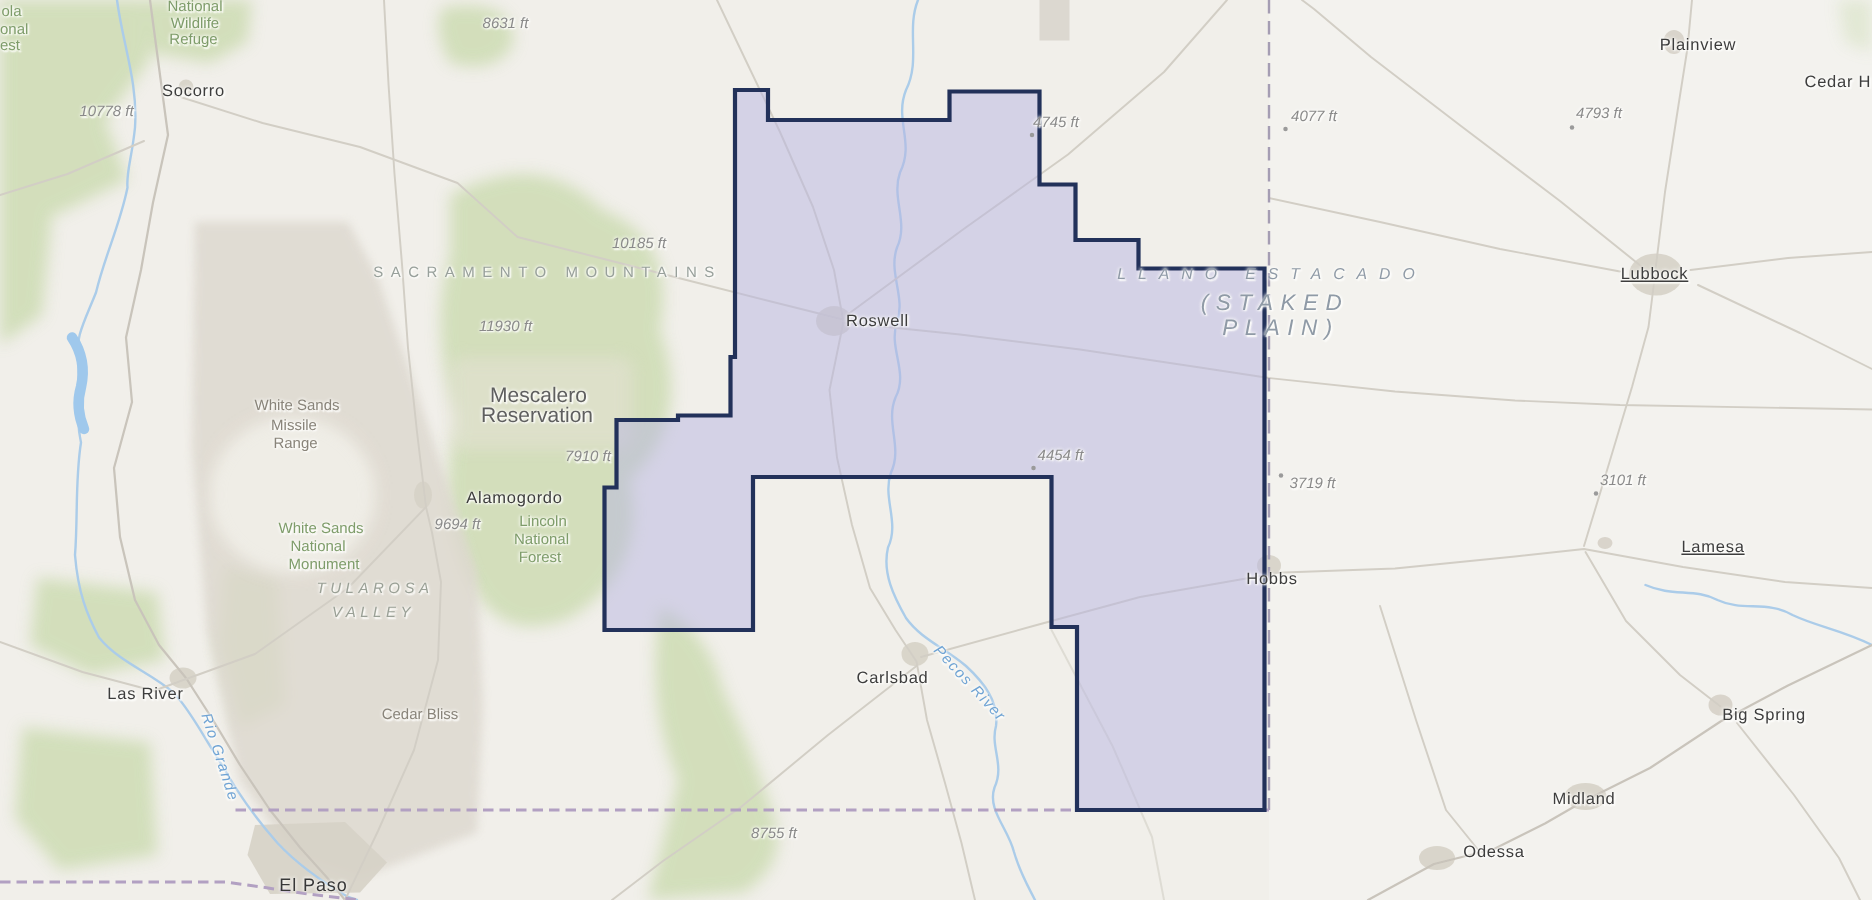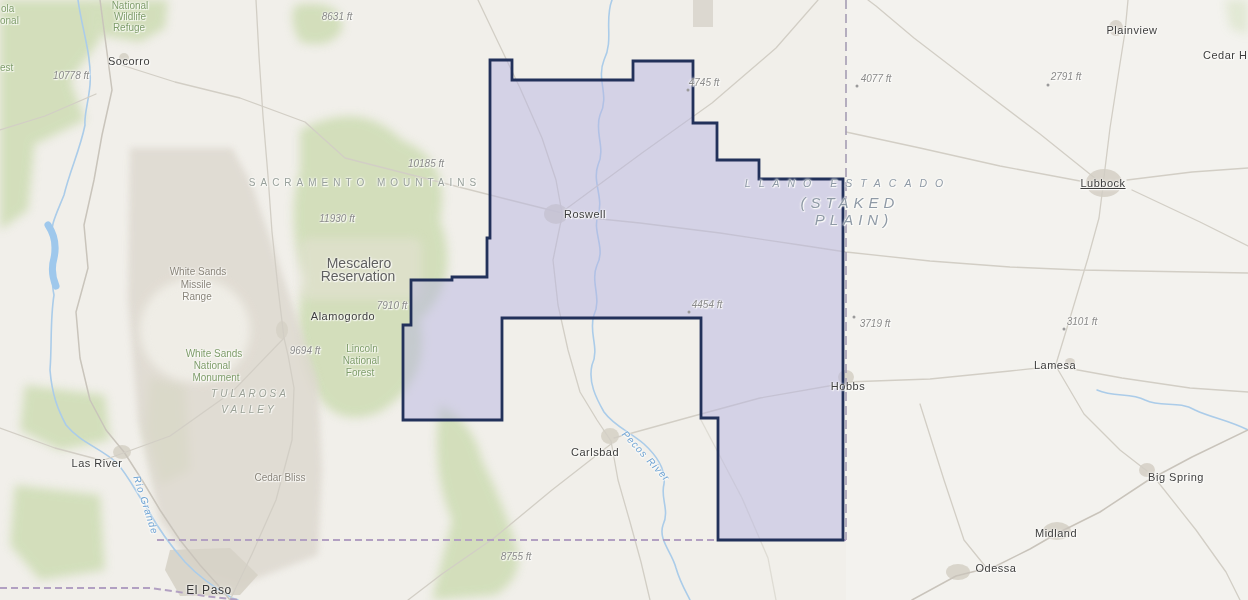--- a/index.html
+++ b/index.html
@@ -118,41 +118,41 @@
       <path d="M0,588 L150,588 L172,591 L205,596 L240,600" stroke="#b2a0c2" stroke-width="2" stroke-dasharray="7 4"></path>
     </g>
 
     <path d="M490,60 L512,60 L512,80 L633,80 L633,61 L693,61 L693,123 L717,123 L717,160 L759,160 L759,179 L843,179 L843,540 L718,540 L718,418 L701,418 L701,318 L502,318 L502,420 L403,420 L403,325 L411,325 L411,280 L452,280 L452,277 L487,277 L487,238 L490,238 Z" fill="#b7b5e2" fill-opacity="0.5" stroke="#22315a" stroke-width="2.8" stroke-linejoin="miter"></path>
   </svg>
 
   <div class="lbl city" style="left:129px;top:61px;">Socorro</div>
   <div class="lbl city" style="left:585px;top:214px;">Roswell</div>
   <div class="lbl city" style="left:595px;top:452px;">Carlsbad</div>
   <div class="lbl city" style="left:848px;top:386px;">Hobbs</div>
-  <div class="lbl city" style="left:319px;top:316px;padding-left:48px;">Alamogordo</div>
+  <div class="lbl city" style="left:319px;top:332px;padding-left:48px;">Alamogordo</div>
   <div class="lbl city" style="left:97px;top:463px;">Las River</div>
   <div class="lbl city-big" style="position:absolute;transform:translate(-50%,-50%);left:209px;top:590px;text-shadow:0 0 3px #fdfdfb,0 0 2px #fdfdfb;">El Paso</div>
   <div class="lbl city" style="left:1103px;top:183px;text-decoration:underline;">Lubbock</div>
   <div class="lbl city" style="left:1132px;top:30px;">Plainview</div>
-  <div class="lbl city" style="left:1055px;top:365px;">Lamesa</div>
+  <div class="lbl city" style="left:1142px;top:365px;text-decoration:underline;">Lamesa</div>
   <div class="lbl city" style="left:1176px;top:477px;">Big Spring</div>
   <div class="lbl city" style="left:1056px;top:533px;">Midland</div>
   <div class="lbl city" style="left:996px;top:568px;">Odessa</div>
   <div class="lbl city left-anchor" style="left:1203px;top:55px;">Cedar H</div>
 
   <div class="lbl elev" style="left:71px;top:75px;">10778 ft</div>
   <div class="lbl elev" style="left:337px;top:16px;">8631 ft</div>
   <div class="lbl elev" style="left:426px;top:163px;">10185 ft</div>
   <div class="lbl elev" style="left:337px;top:218px;">11930 ft</div>
   <div class="lbl elev" style="left:392px;top:305px;">7910 ft</div>
   <div class="lbl elev" style="left:305px;top:350px;">9694 ft</div>
   <div class="lbl elev" style="left:704px;top:82px;">4745 ft</div>
   <div class="lbl elev" style="left:707px;top:304px;">4454 ft</div>
   <div class="lbl elev" style="left:876px;top:78px;">4077 ft</div>
-  <div class="lbl elev" style="left:1066px;top:76px;">2791 ft</div>
+  <div class="lbl elev" style="left:1066px;top:76px;">4793 ft</div>
   <div class="lbl elev" style="left:875px;top:323px;">3719 ft</div>
   <div class="lbl elev" style="left:1082px;top:321px;">3101 ft</div>
   <div class="lbl elev" style="left:516px;top:556px;">8755 ft</div>
 
   <div class="edot" style="left:688px;top:90px;"></div>
   <div class="edot" style="left:689px;top:312px;"></div>
   <div class="edot" style="left:857px;top:86px;"></div>
   <div class="edot" style="left:1048px;top:85px;"></div>
   <div class="edot" style="left:854px;top:317px;"></div>
   <div class="edot" style="left:1064px;top:329px;"></div>
@@ -174,18 +174,18 @@
   <div class="lbl forest" style="left:212px;top:365px;">National</div>
   <div class="lbl forest" style="left:216px;top:377px;">Monument</div>
   <div class="lbl forest" style="left:362px;top:348px;">Lincoln</div>
   <div class="lbl forest" style="left:361px;top:360px;">National</div>
   <div class="lbl forest" style="left:360px;top:372px;">Forest</div>
   <div class="lbl forest" style="left:130px;top:5px;">National</div>
   <div class="lbl forest" style="left:130px;top:16px;">Wildlife</div>
   <div class="lbl forest" style="left:129px;top:27px;">Refuge</div>
   <div class="lbl forest left-anchor" style="left:1px;top:8px;">ola</div>
   <div class="lbl forest left-anchor" style="left:0px;top:20px;">onal</div>
-  <div class="lbl forest left-anchor" style="left:0px;top:31px;margin-top:36px;">est</div>
+  <div class="lbl forest left-anchor" style="left:0px;top:31px;">est</div>
 
   <div class="lbl river-lbl" style="left:146px;top:505px;transform:translate(-50%,-50%) rotate(72deg);">Rio Grande</div>
   <div class="lbl river-lbl" style="left:646px;top:456px;transform:translate(-50%,-50%) rotate(47deg);">Pecos River</div>
 
 </div>
 
 </body></html>

